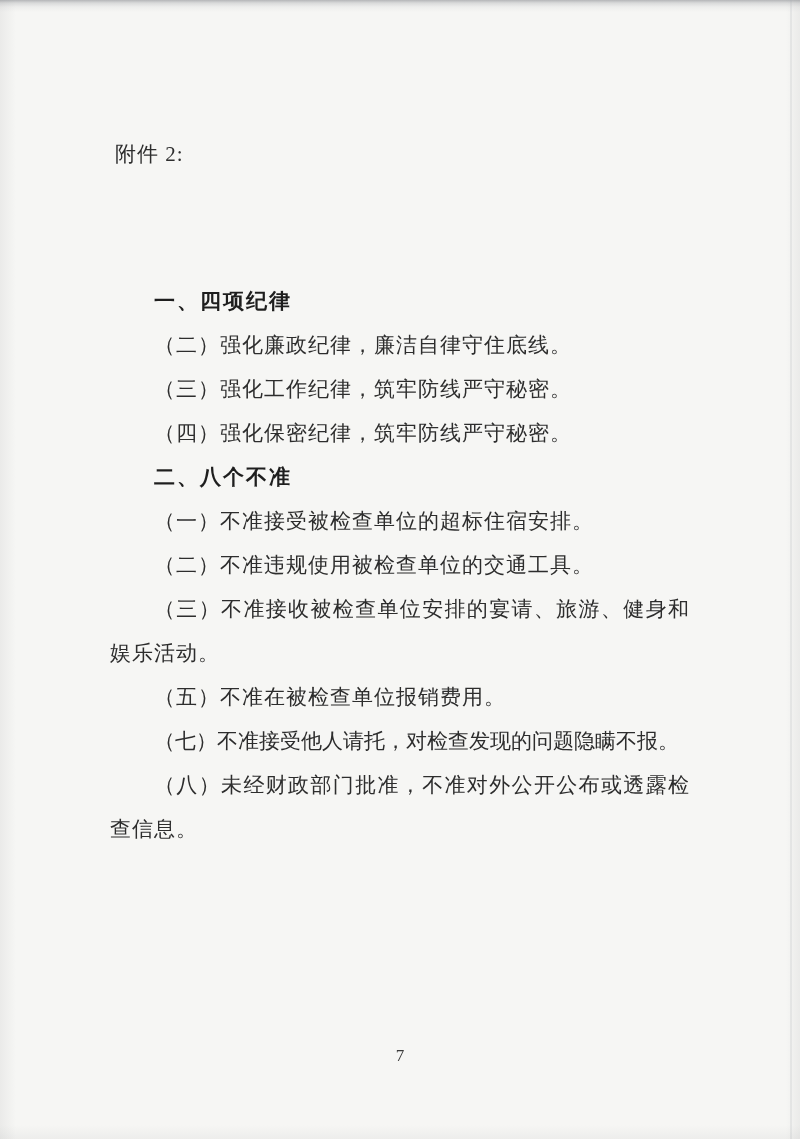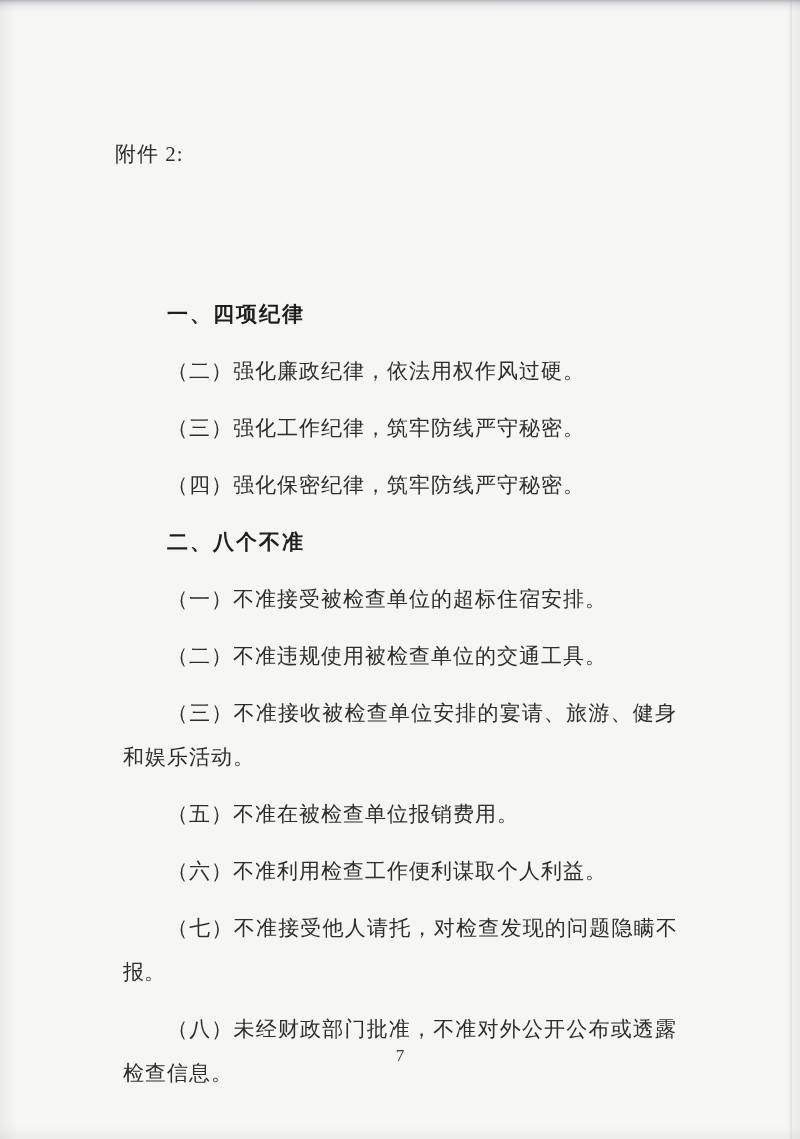--- a/index.html
+++ b/index.html
@@ -72,21 +72,21 @@
     left: 110px;
     width: 580px;
     font-size: 21px;
     line-height: 44px;
     letter-spacing: 1px;
     text-align: justify;
     line-break: strict;
     color: #2d2d2d;
   }
   .body-text p {
-    margin: 13px;
+    margin: 0;
     text-indent: 44px;
   }
   .section-heading {
     font-family: "Liberation Sans", "DejaVu Sans", sans-serif;
     font-weight: bold;
     letter-spacing: 2px;
     color: #1e1e1e;
   }
   .item.tight {
     letter-spacing: 0;
@@ -109,31 +109,30 @@
   <div class="scan-top"></div>
   <div class="scan-edge-right"></div>
 
   <div class="attachment">附件 2:</div>
 
 
   <div class="body-text">
 
     <p class="section-heading">一、四项纪律</p>
 
-    <p class="item">（二）强化廉政纪律，依法用权作风过硬。</p>
+    <p class="item">（二）强化廉政纪律，廉洁自律守住底线。</p>
     <p class="item">（三）强化工作纪律，筑牢防线严守秘密。</p>
     <p class="item">（四）强化保密纪律，筑牢防线严守秘密。</p>
 
     <p class="section-heading">二、八个不准</p>
 
     <p class="item">（一）不准接受被检查单位的超标住宿安排。</p>
     <p class="item">（二）不准违规使用被检查单位的交通工具。</p>
     <p class="item">（三）不准接收被检查单位安排的宴请、旅游、健身和娱乐活动。</p>
     <p class="item">（五）不准在被检查单位报销费用。</p>
-    <p class="item">（六）不准利用检查工作便利谋取个人利益。</p>
     <p class="item tight">（七）不准接受他人请托，对检查发现的问题隐瞒不报。</p>
     <p class="item">（八）未经财政部门批准，不准对外公开公布或透露检查信息。</p>
 
   </div>
 
   <div class="page-number">7</div>
 
 </div>
 
 </body></html>

